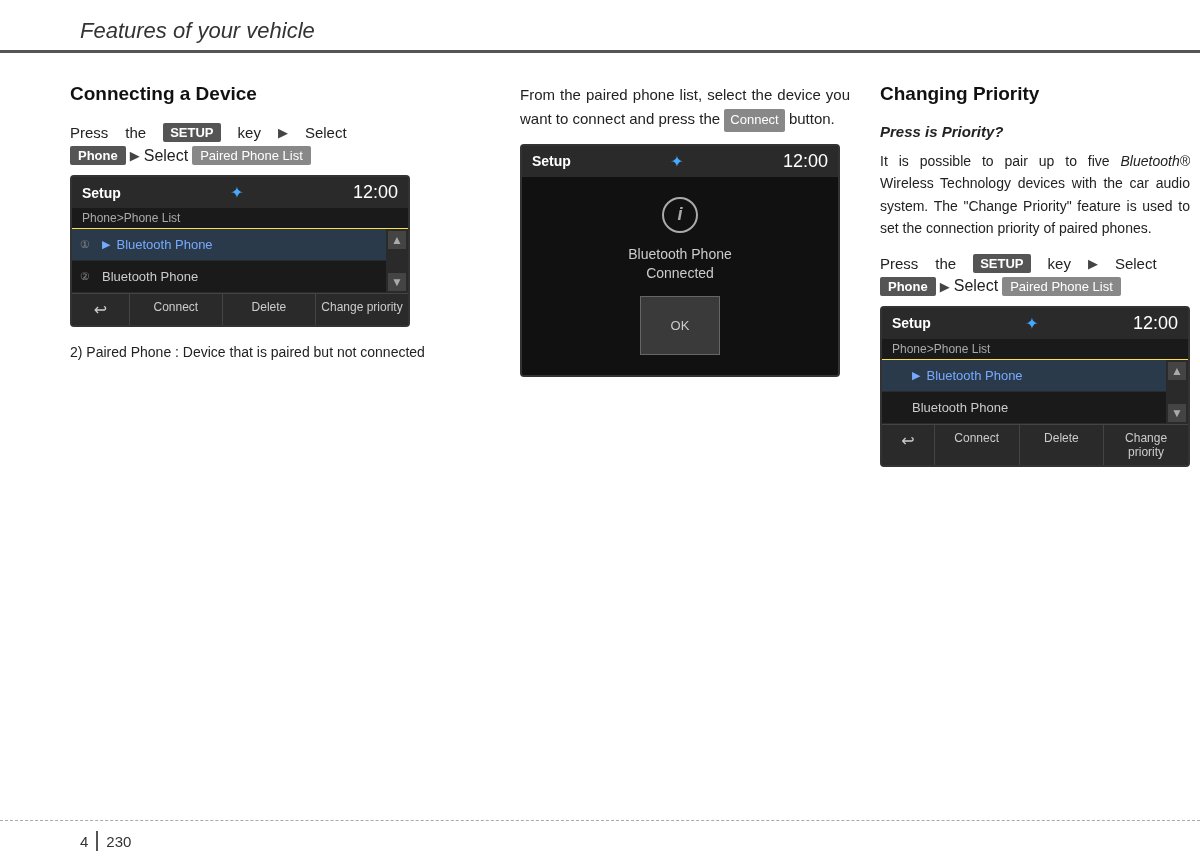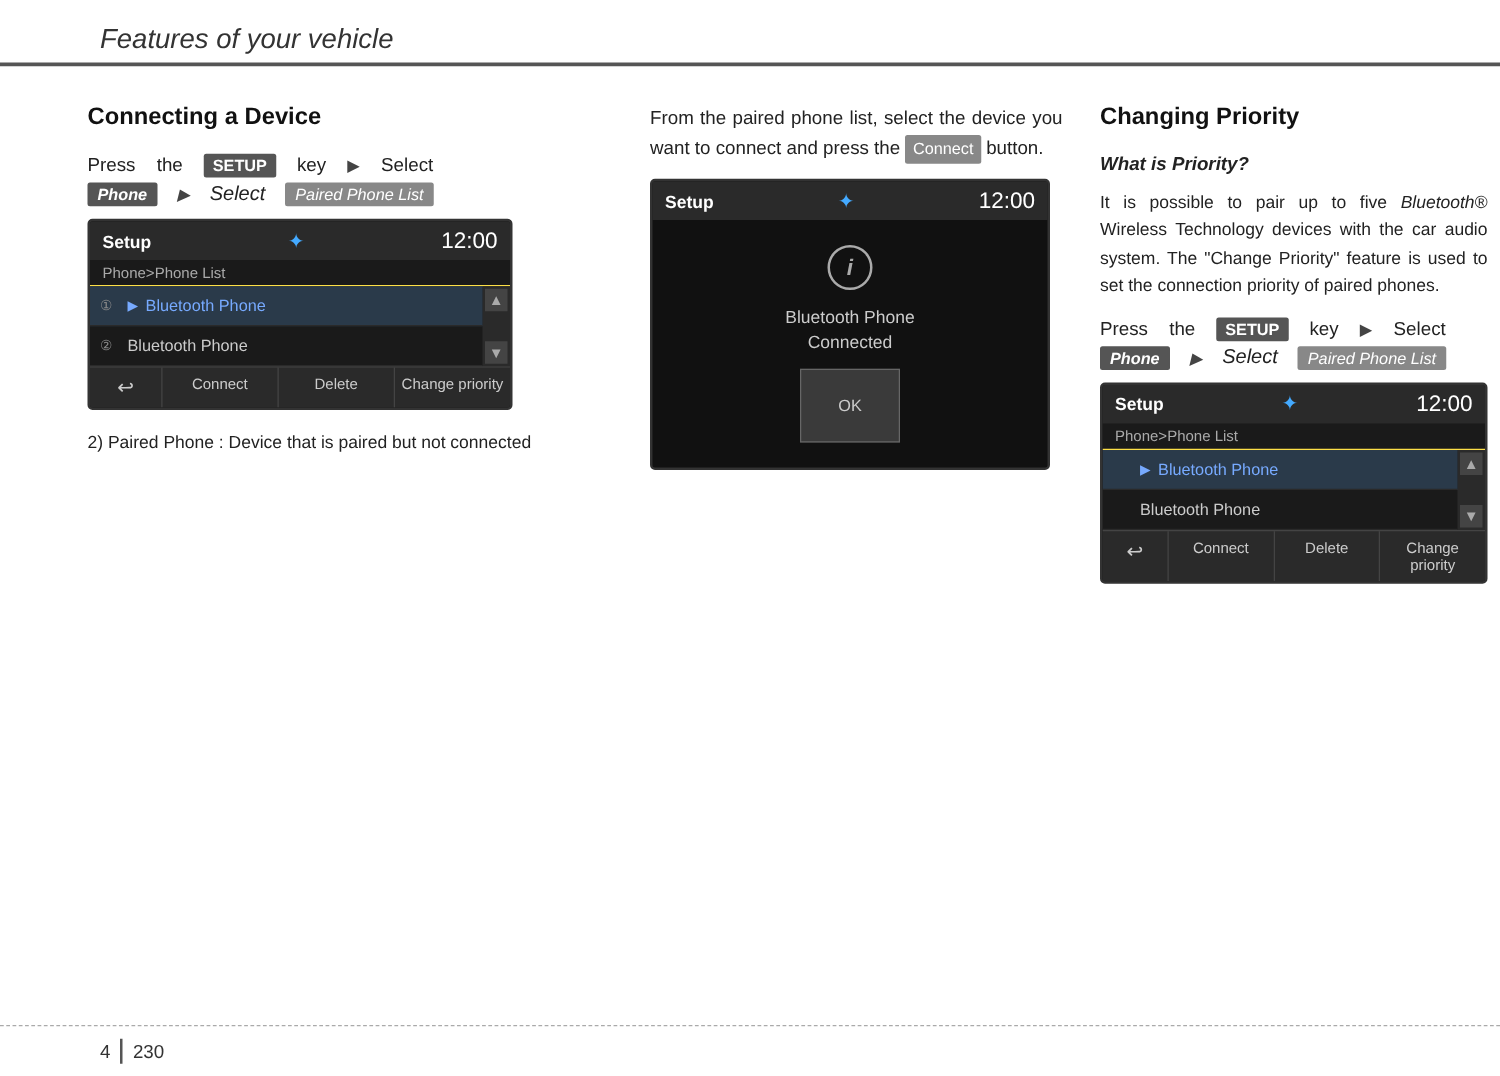--- a/index.html
+++ b/index.html
@@ -79,24 +79,23 @@
     }
 
     .arrow-right {
       font-size: 13px;
       color: #444;
     }
 
     .nav-breadcrumb {
       display: flex;
       align-items: center;
-      gap: 16px;
+      gap: 4px;
       margin-bottom: 10px;
       flex-wrap: wrap;
-      font-style: italic;
     }
 
     .nav-badge {
       background: #555;
       color: #fff;
       padding: 2px 8px;
       font-size: 13px;
       border-radius: 2px;
       font-weight: bold;
     }
@@ -467,21 +466,21 @@
           <div>Connected</div>
         </div>
         <button class="dialog-ok-btn">OK</button>
       </div>
     </div>
   </div>
 
   <div class="right-column">
     <div class="section-title">Changing Priority</div>
 
-    <div class="priority-subtitle">What is Priority?</div>
+    <div class="priority-subtitle">Press is Priority?</div>
 
     <p class="priority-text">
       <span>It is possible to pair up to five</span>
       <span class="italic-bold">Bluetooth®</span>
       <span>Wireless Technology devices with the car audio system. The "Change Priority" feature is used to set the connection priority of paired phones.</span>
     </p>
 
     <div class="instruction-row">
       <span>Press</span>
       <span>the</span>

